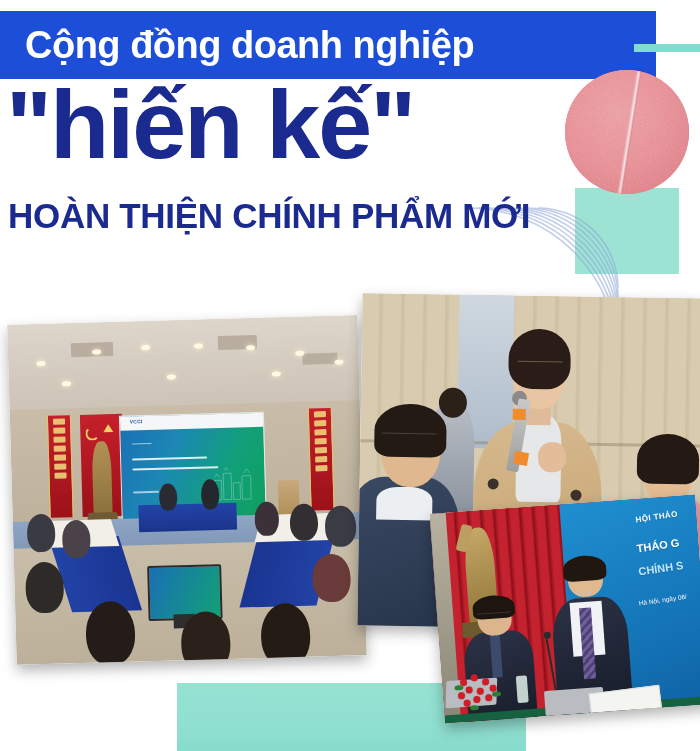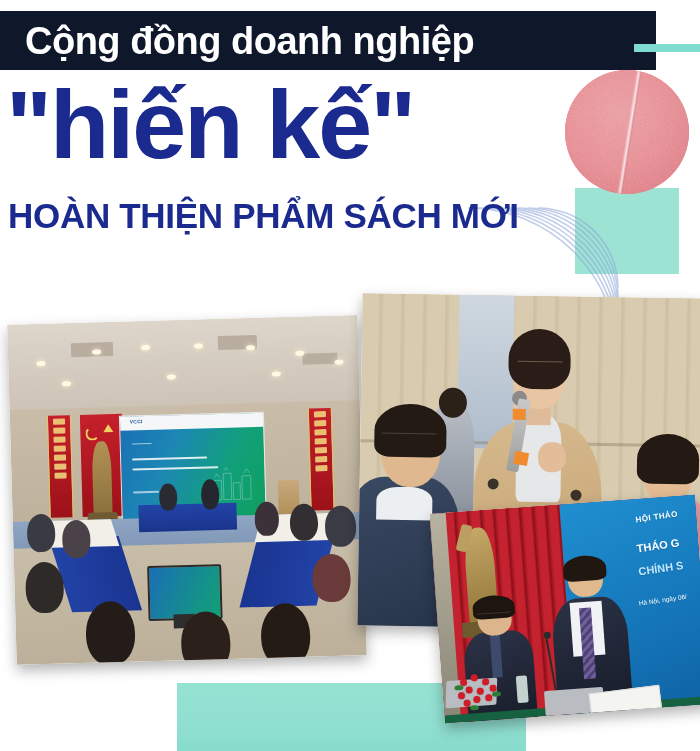--- a/index.html
+++ b/index.html
@@ -35,22 +35,22 @@
     width:349px; height:86px;
     background:linear-gradient(180deg,#95e2d2 0%,#8fdfd0 55%,#7fd9c8 100%);
     overflow:hidden;
   }
   .mint-bottom svg{position:absolute;left:-30px;top:-43px;}
 
   
   .kicker-bar{
     position:absolute;
     left:0; top:11px;
-    width:656px; height:59px;
-    background:#0f172a;
+    width:656px; height:68px;
+    background:#1d4ed8;
     display:flex;
     align-items:center;
   }
   .kicker-text{
     color:#ffffff;
     font-size:38px;
     font-weight:700;
     letter-spacing:-.5px;
     padding-left:25px;
     white-space:nowrap;
@@ -344,21 +344,21 @@
       </defs>
       <rect width="124" height="124" fill="url(#pg)"></rect>
       <rect width="124" height="124" filter="url(#grain)" opacity="0.55"></rect>
       <rect width="124" height="124" fill="#ef8b93" opacity="0.28"></rect>
     </svg>
     <div class="seam"></div>
   </div>
 
   <div class="headline">"hiến kế"</div>
 
-  <div class="subline l1">HOÀN THIỆN PHẨM SÁCH MỚI</div>
+  <div class="subline l1">HOÀN THIỆN CHÍNH PHẨM MỚI</div>
 
   <div class="mint-bottom">
     <svg width="420" height="180" viewBox="0 0 420 180">
       <g fill="none" stroke="#3f7fbe" stroke-width="3" opacity=".85">
         <path d="M410 8 A 210 210 0 0 0 200 -202"></path>
         <path d="M412 26 A 228 228 0 0 0 184 -202"></path>
         <path d="M414 46 A 248 248 0 0 0 166 -202"></path>
         <path d="M416 68 A 270 270 0 0 0 146 -202"></path>
         <path d="M418 92 A 294 294 0 0 0 124 -202"></path>
         <path d="M420 118 A 320 320 0 0 0 100 -202"></path>

